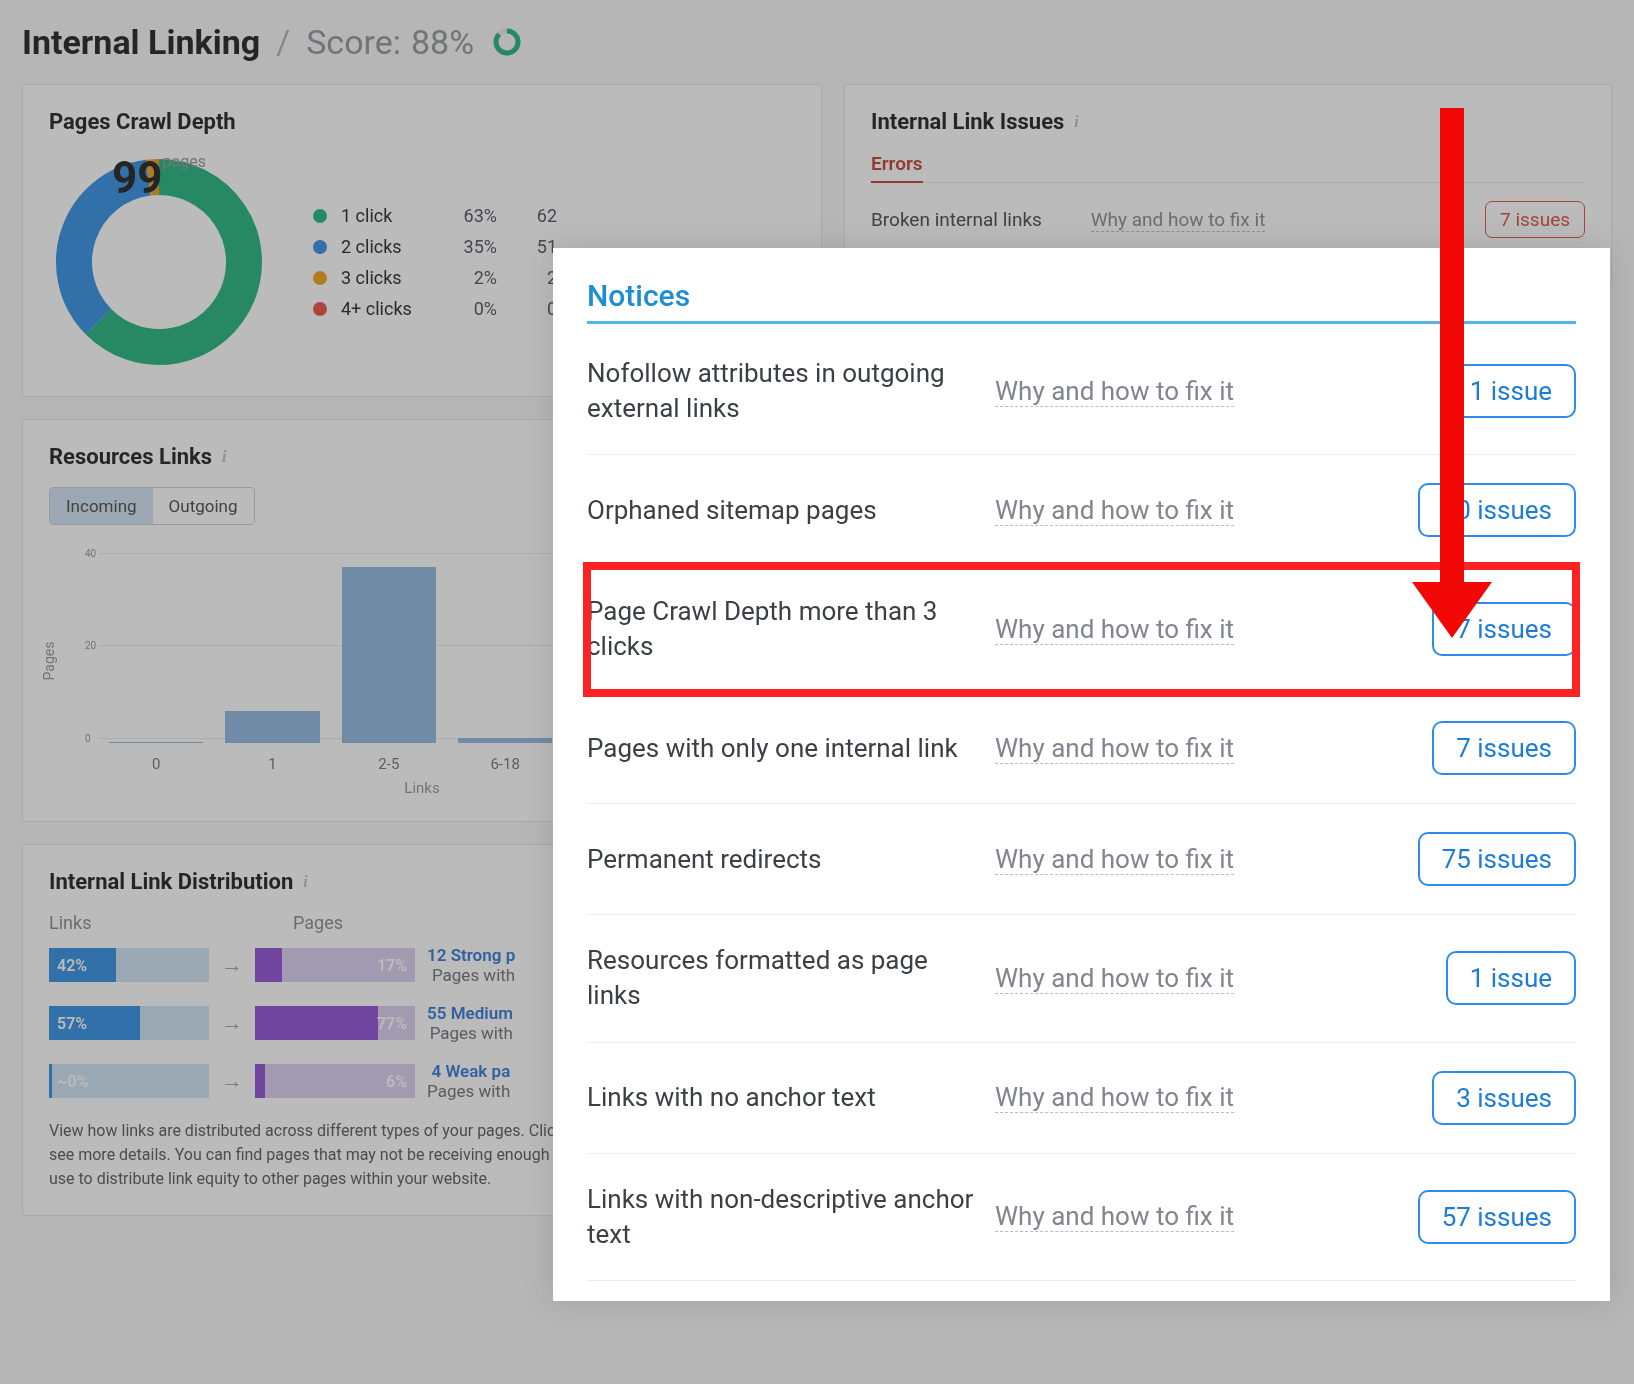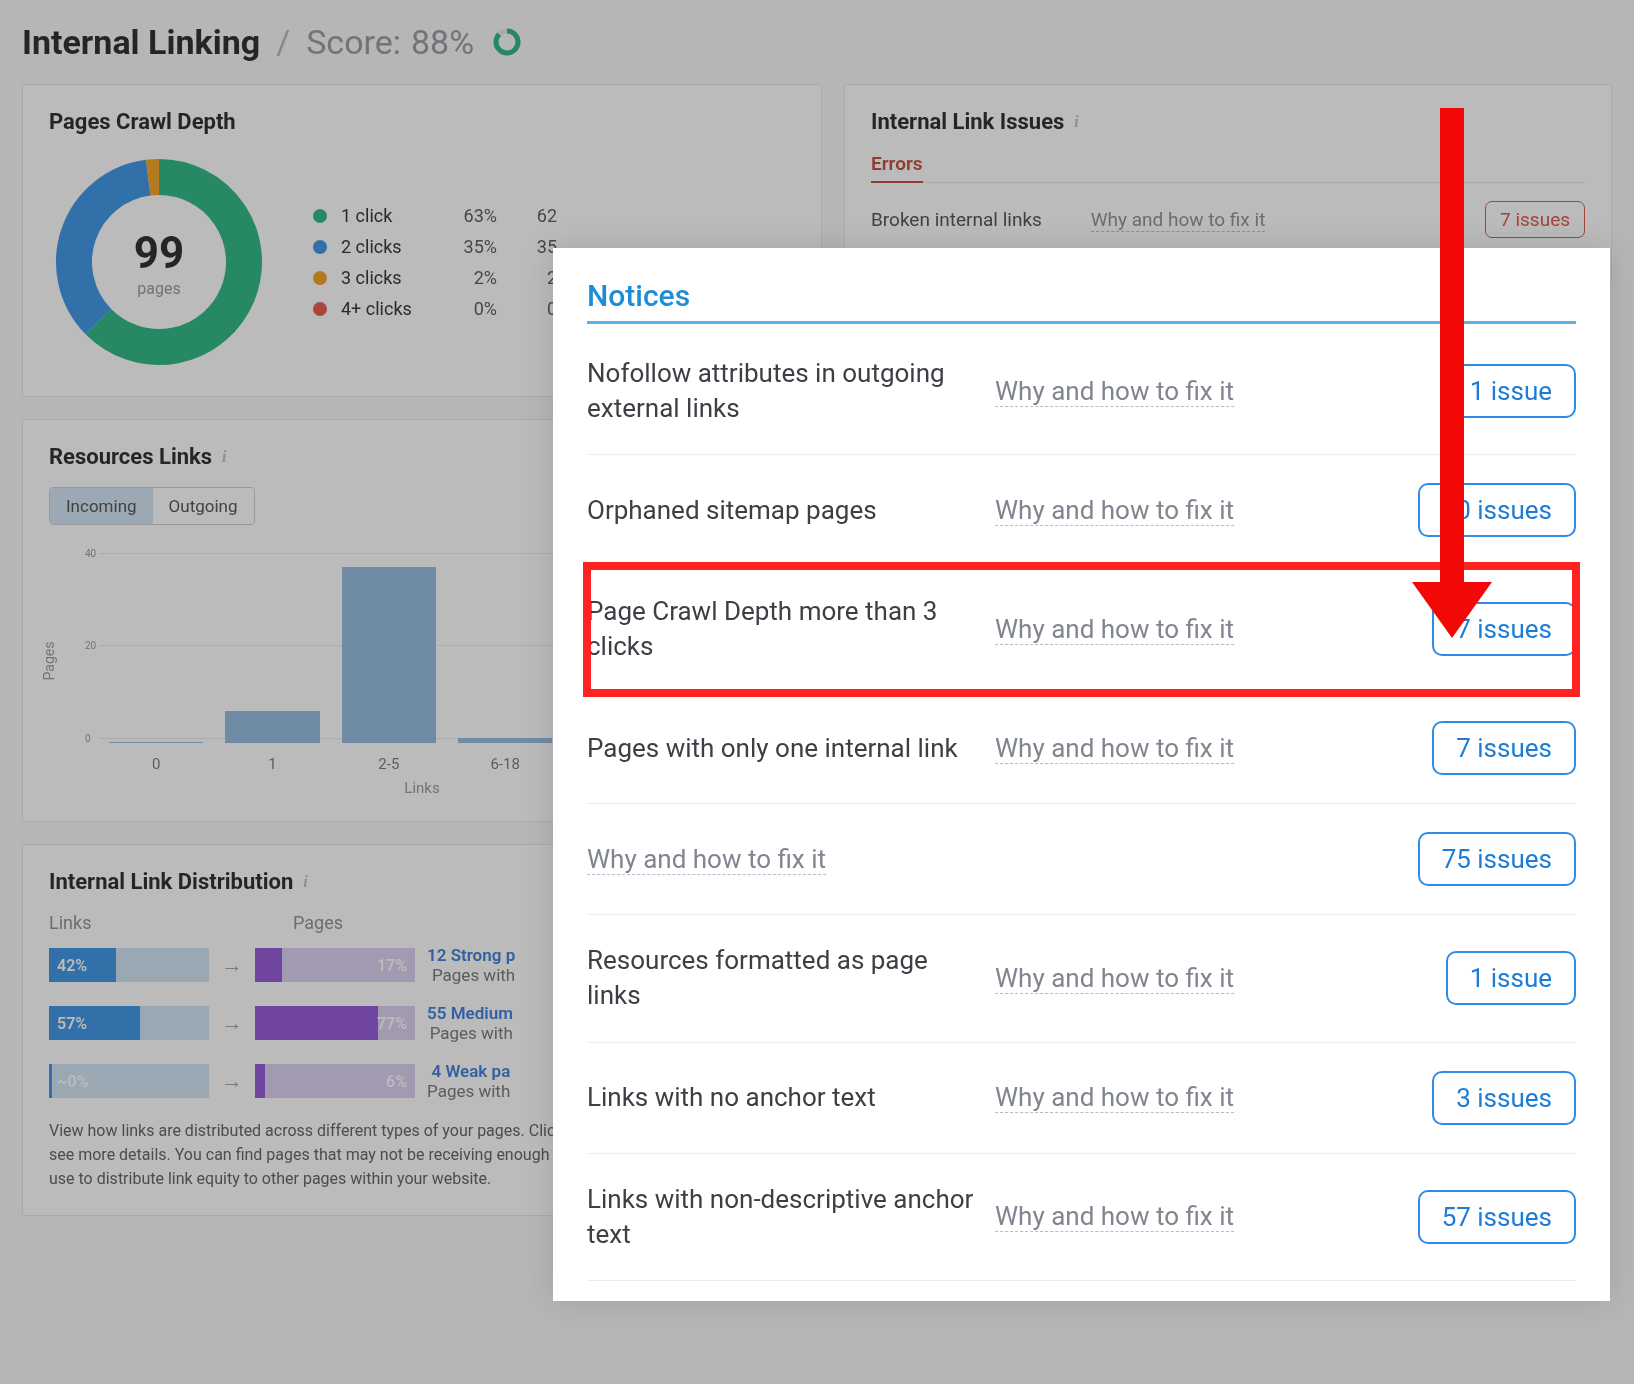--- a/index.html
+++ b/index.html
@@ -13,21 +13,21 @@
   .score-ring { margin-left:8px; }
   .cols { display:flex; gap:22px; }
   .col-left { flex:0 0 800px; display:flex; flex-direction:column; gap:22px;}
   .col-right { flex:1; }
   .card { background:#fff; border:1px solid #e3e5e8; border-radius:2px; padding:24px 26px;}
   .card-title { font-size:22px; font-weight:700; color:#1a1a1a; margin-bottom:18px; display:flex; align-items:center; gap:10px;}
   .info-icon { color:#b8bcc4; font-size:16px; font-style:italic; font-family:Georgia,serif; }
   
   .crawl-row { display:flex; align-items:center; gap:44px;}
   .donut-wrap { position:relative; width:220px; height:220px;}
-  .donut-center { position:absolute; inset:0; display:flex; flex-direction:column; align-items:center; justify-content:center;}
+  .donut-center { position:absolute; inset:0; display:flex; flex-direction:row; align-items:flex-start; justify-content:center;}
   .donut-num { font-size:44px; font-weight:700; color:#1a1a1a;}
   .donut-label { font-size:16px; color:#8f9299;}
   .legend { display:flex; flex-direction:column; gap:10px;}
   .legend-row { display:flex; align-items:center; gap:14px; font-size:18px;}
   .legend-dot { width:14px; height:14px; border-radius:50%;}
   .legend-label { width:86px; color:#222;}
   .legend-pct { width:56px; text-align:right; color:#4a4d54;}
   .legend-count { width:46px; text-align:right; color:#4a4d54;}
   
   .seg { display:flex; border:1px solid #c9cdd4; border-radius:4px; overflow:hidden; width:fit-content; margin-bottom:18px;}
@@ -117,21 +117,21 @@
               <div class="legend-row">
                 <span class="legend-dot" style="background:#1db37a"></span>
       <span class="legend-label">1 click</span>
       <span class="legend-pct">63%</span>
       <span class="legend-count">62</span>
               </div>
               <div class="legend-row">
                 <span class="legend-dot" style="background:#2d8ce3"></span>
       <span class="legend-label">2 clicks</span>
       <span class="legend-pct">35%</span>
-      <span class="legend-count">35</span>
+      <span class="legend-count">51</span>
               </div>
               <div class="legend-row">
                 <span class="legend-dot" style="background:#f39c12"></span>
       <span class="legend-label">3 clicks</span>
       <span class="legend-pct">2%</span>
       <span class="legend-count">2</span>
               </div>
               <div class="legend-row">
                 <span class="legend-dot" style="background:#e74c3c"></span>
       <span class="legend-label">4+ clicks</span>
@@ -285,20 +285,21 @@
       <div class="ov-spacer"></div>
       <div class="ov-pill">7 issues</div>
       </div>
       <div class="ov-row">
       <div class="ov-name">Pages with only one internal link</div>
       <div class="ov-why">Why and how to fix it</div>
       <div class="ov-spacer"></div>
       <div class="ov-pill">7 issues</div>
       </div>
       <div class="ov-row">
+      <div class="ov-name">Permanent redirects</div>
       <div class="ov-why">Why and how to fix it</div>
       <div class="ov-spacer"></div>
       <div class="ov-pill">75 issues</div>
       </div>
       <div class="ov-row">
       <div class="ov-name">Resources formatted as page links</div>
       <div class="ov-why">Why and how to fix it</div>
       <div class="ov-spacer"></div>
       <div class="ov-pill">1 issue</div>
       </div>

